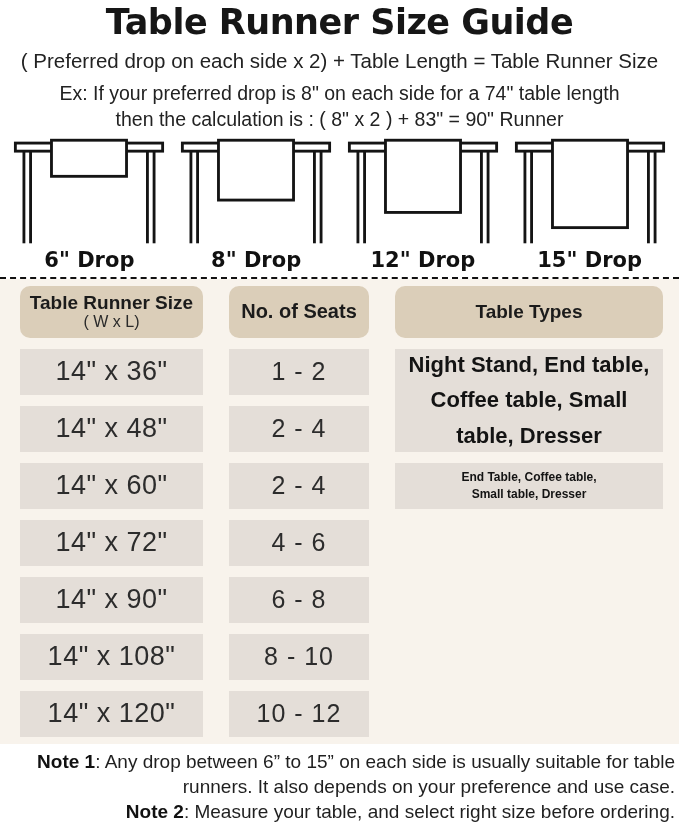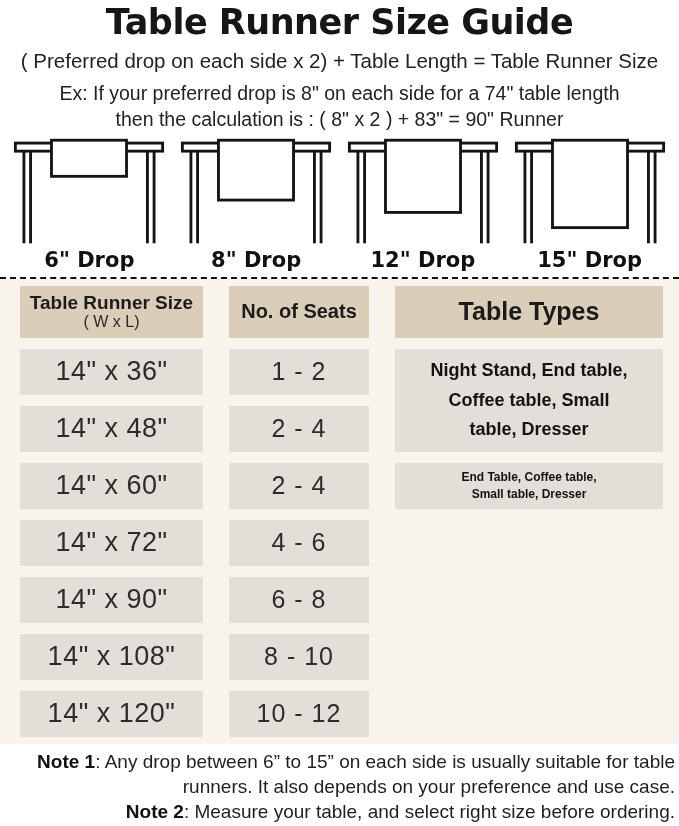--- a/index.html
+++ b/index.html
@@ -64,36 +64,37 @@
     row-gap: 11px;
     padding: 7px 16px 7px 20px;
   }
   .hcell {
     background: #dbceb9;
     display: flex;
     flex-direction: column;
     align-items: center;
     justify-content: center;
     text-align: center;
+    border-radius: 10px;
   }
   .h-main { font-weight: 700; font-size: 19px; line-height: 1.15; color: #1b1b1b; }
   .h-sub  { font-weight: 400; font-size: 16px; line-height: 1.15; color: #2a2a2a; }
   .h-one  { font-weight: 700; font-size: 20px; color: #1b1b1b; }
   .cell {
     background: #e4ded8;
     display: flex;
     align-items: center;
     justify-content: center;
     text-align: center;
   }
   .cell.size  { font-size: 27px; font-weight: 400; color: #2c2c2c; letter-spacing: 0.5px; }
   .cell.seats { font-size: 25px; font-weight: 400; color: #2c2c2c; letter-spacing: 1px; }
   .cell.types {
     font-weight: 700;
-    font-size: 18px;
+    font-size: 22px;
     line-height: 1.62;
     white-space: pre-line;
     color: #131313;
   }
   .cell.typesB { line-height: 1.38; font-size: 12px; }
 
   
   .notes {
     margin-top: 5px;
     text-align: right;
@@ -167,21 +168,21 @@
 
   <div class="size-table">
     <div class="hcell" style="grid-row:1;grid-column:1">
       <div class="h-main">Table Runner Size</div>
       <div class="h-sub">( W x L)</div>
     </div>
     <div class="hcell" style="grid-row:1;grid-column:2">
       <div class="h-one">No. of Seats</div>
     </div>
     <div class="hcell" style="grid-row:1;grid-column:3">
-      <div class="h-one" style="font-size:25px">Table Types</div>
+      <div class="h-one" style="font-size:19px">Table Types</div>
     </div>
 
     <div class="cell size" style="grid-row:2;grid-column:1">14" x 36"</div>
     <div class="cell seats" style="grid-row:2;grid-column:2">1 - 2</div>
     <div class="cell size" style="grid-row:3;grid-column:1">14" x 48"</div>
     <div class="cell seats" style="grid-row:3;grid-column:2">2 - 4</div>
     <div class="cell size" style="grid-row:4;grid-column:1">14" x 60"</div>
     <div class="cell seats" style="grid-row:4;grid-column:2">2 - 4</div>
     <div class="cell size" style="grid-row:5;grid-column:1">14" x 72"</div>
     <div class="cell seats" style="grid-row:5;grid-column:2">4 - 6</div>

